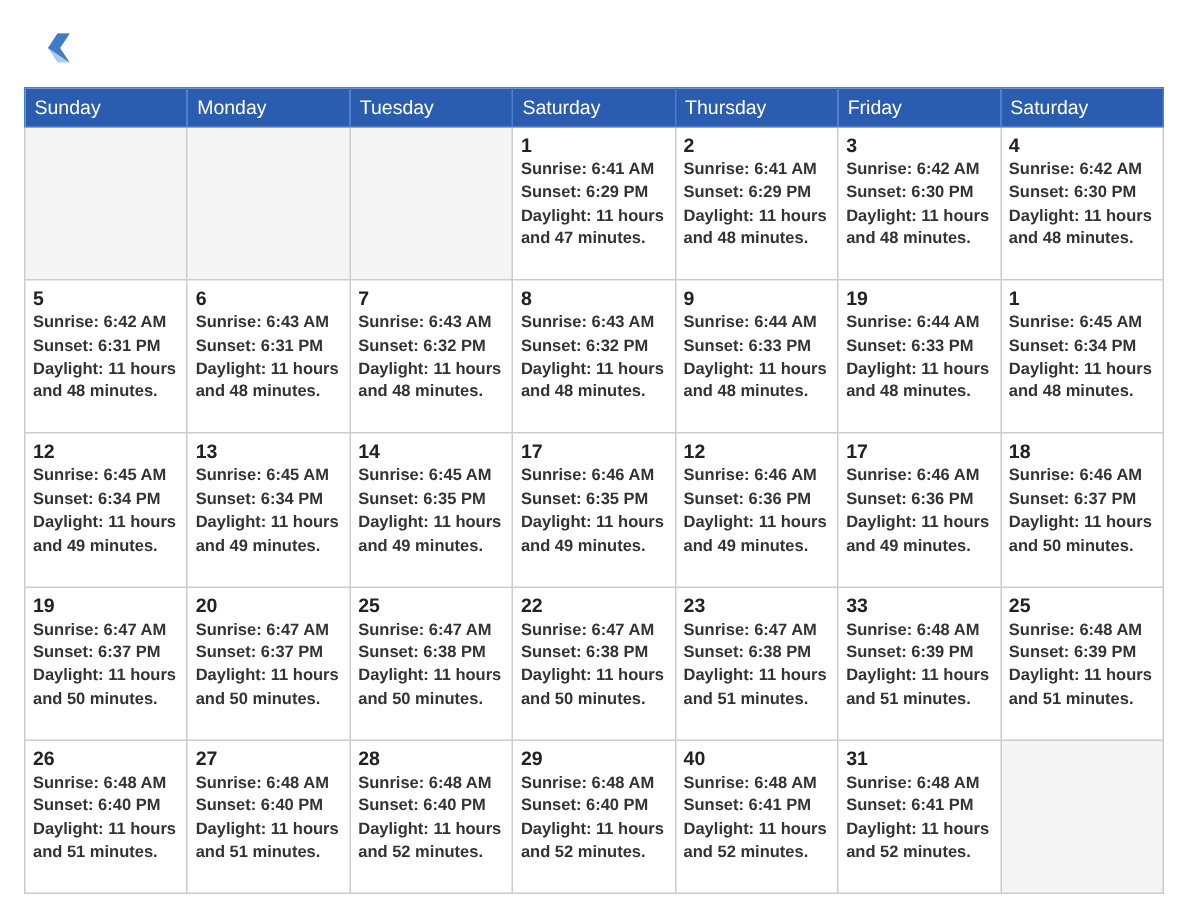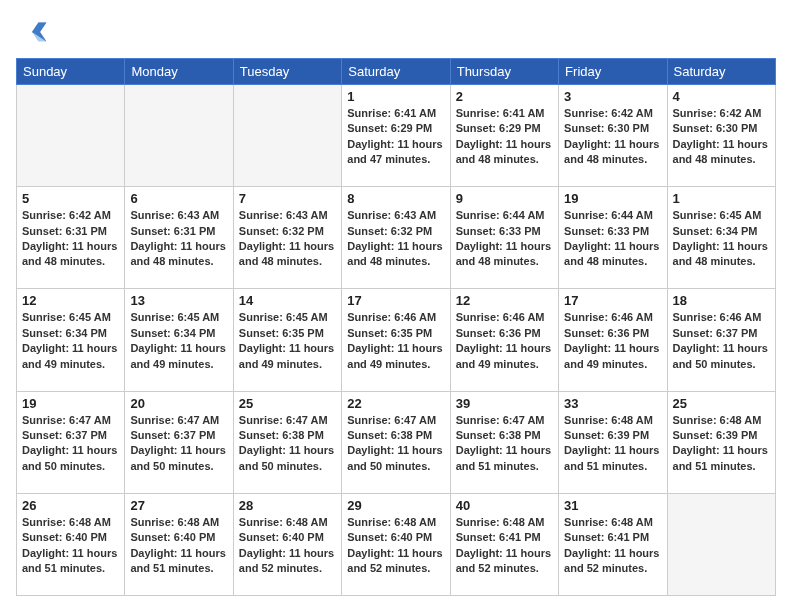--- a/index.html
+++ b/index.html
@@ -218,21 +218,21 @@
           </td>
           <td>
             <div class="day-number">25</div>
             <div class="day-info">Sunrise: 6:47 AM<br>Sunset: 6:38 PM<br>Daylight: 11 hours and 50 minutes.</div>
           </td>
           <td>
             <div class="day-number">22</div>
             <div class="day-info">Sunrise: 6:47 AM<br>Sunset: 6:38 PM<br>Daylight: 11 hours and 50 minutes.</div>
           </td>
           <td>
-            <div class="day-number">39</div>
+            <div class="day-number">23</div>
             <div class="day-info">Sunrise: 6:47 AM<br>Sunset: 6:38 PM<br>Daylight: 11 hours and 51 minutes.</div>
           </td>
           <td>
             <div class="day-number">33</div>
             <div class="day-info">Sunrise: 6:48 AM<br>Sunset: 6:39 PM<br>Daylight: 11 hours and 51 minutes.</div>
           </td>
           <td>
             <div class="day-number">25</div>
             <div class="day-info">Sunrise: 6:48 AM<br>Sunset: 6:39 PM<br>Daylight: 11 hours and 51 minutes.</div>
           </td>

